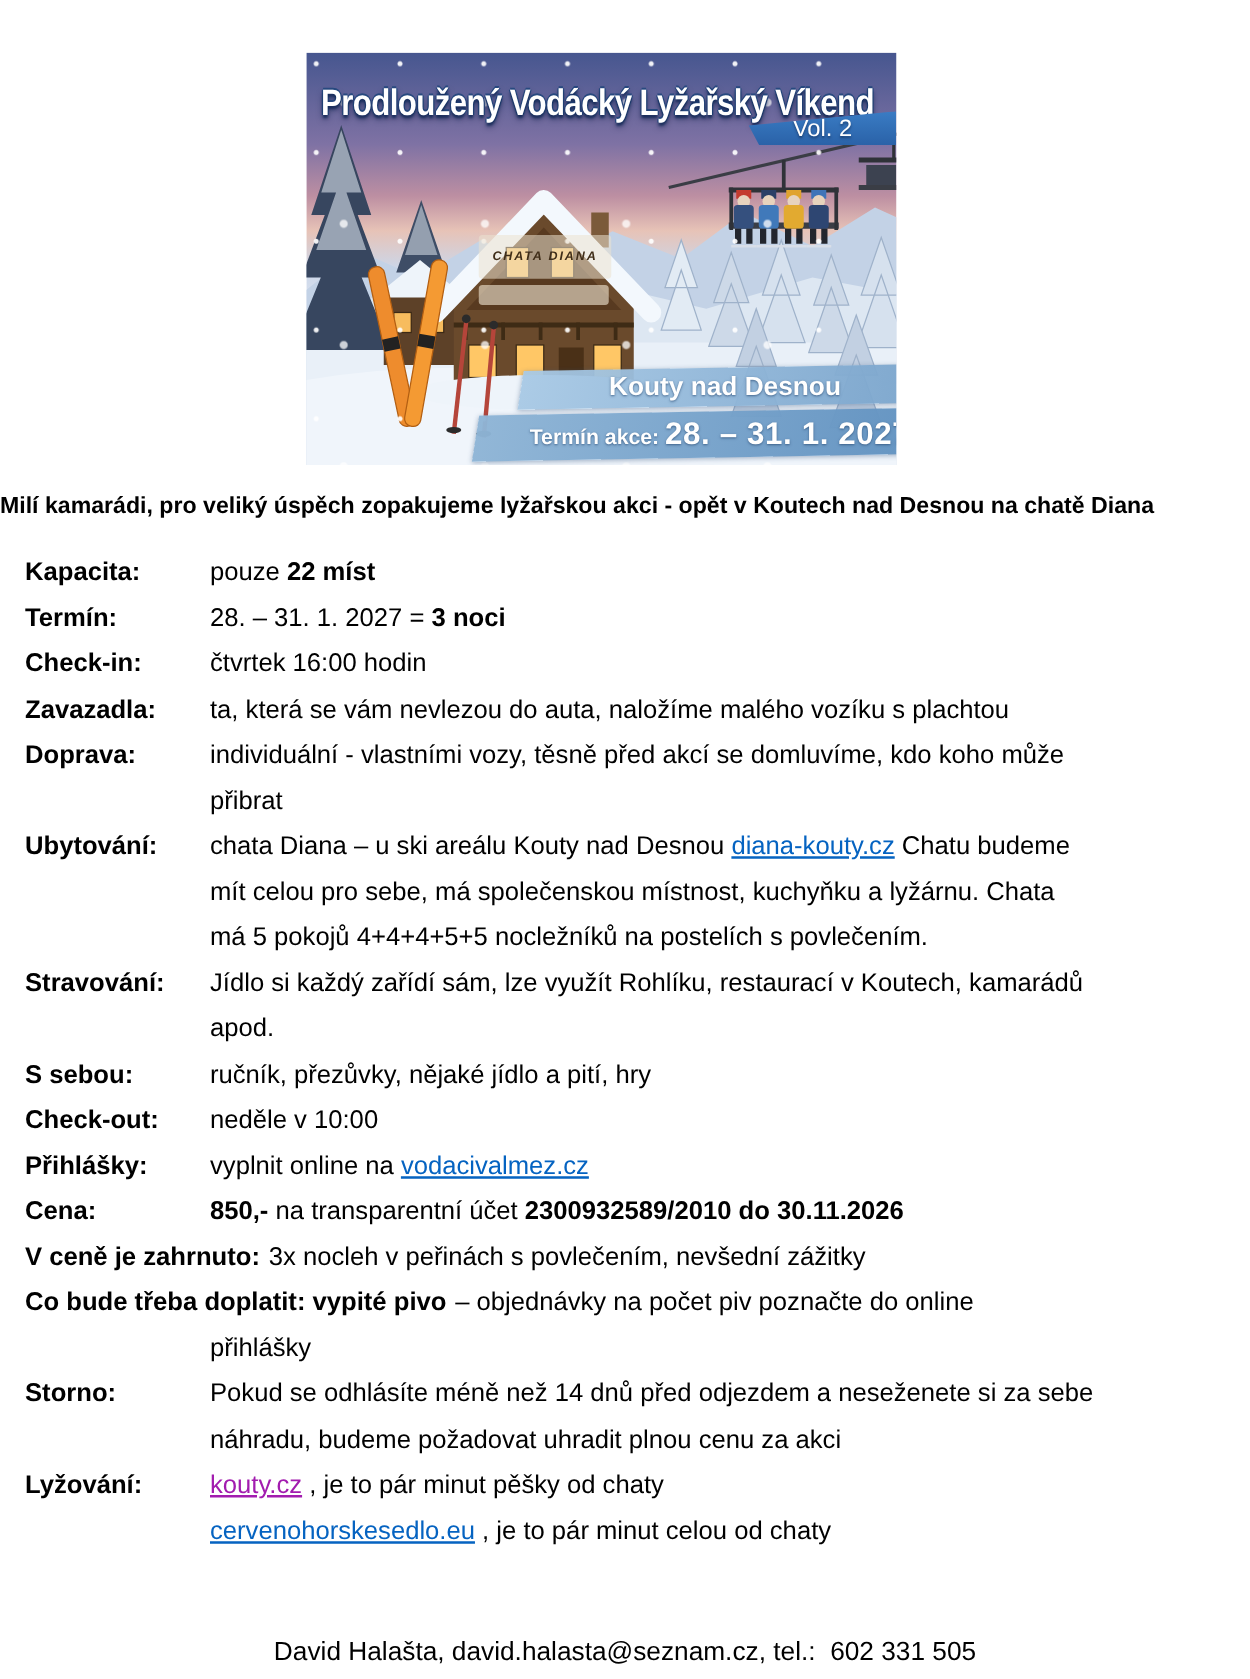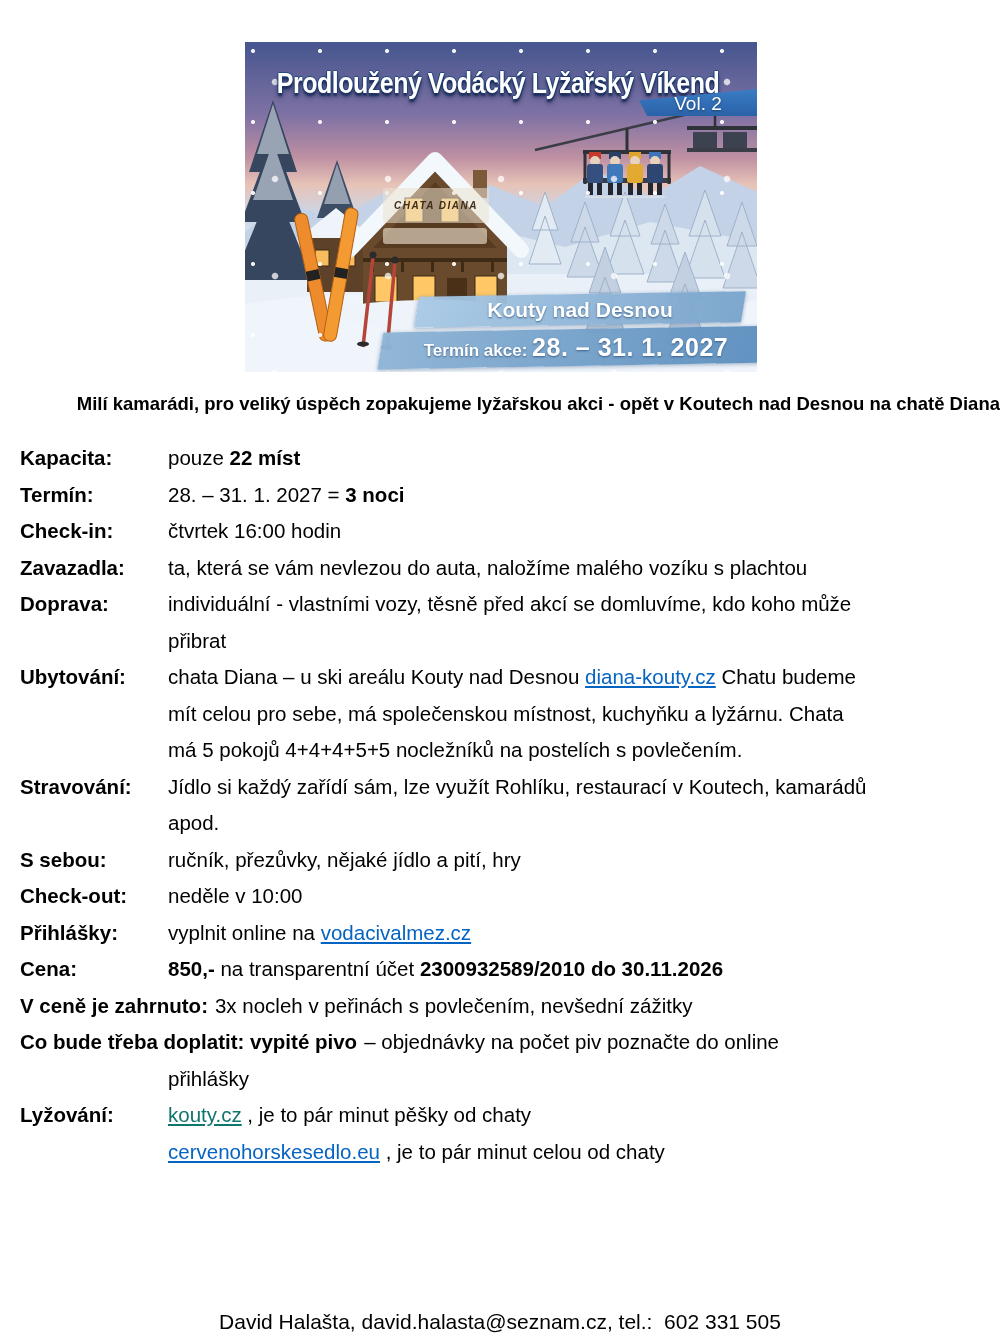--- a/index.html
+++ b/index.html
@@ -1,20 +1,20 @@
 <!DOCTYPE html>
 <html><head>
 <meta charset="utf-8">
 <style>
   html,body{margin:0;padding:0;background:#fff;}
   .page{position:relative;width:1000px;height:1343px;background:#ffffff;overflow:hidden;
         font-family:"Liberation Sans",sans-serif;color:#000;}
 
   
-  .hero{position:absolute;left:245px;top:42px;width:512px;height:330px;overflow:hidden;}
+  .hero{position:absolute;left:245px;top:42px;width:472px;height:330px;overflow:hidden;}
   .hero svg{position:absolute;left:0;top:0;}
   .snowfall{position:absolute;inset:0;pointer-events:none;
     background-image:
       radial-gradient(circle at 8px 9px, rgba(255,255,255,.92) 1.6px, rgba(255,255,255,0) 2.4px),
       radial-gradient(circle at 30px 40px, rgba(255,255,255,.75) 2.6px, rgba(255,255,255,0) 3.8px),
       radial-gradient(circle at 55px 20px, rgba(255,255,255,.85) 1.2px, rgba(255,255,255,0) 2px);
     background-size:67px 71px,113px 97px,41px 53px;}
   .hero-title{position:absolute;left:0;right:6px;top:24px;text-align:center;
     font-size:25px;font-weight:bold;letter-spacing:-0.5px;color:#fff;
     transform:scaleY(1.18);transform-origin:top center;
@@ -36,21 +36,21 @@
   .banner-loc{left:172px;top:252px;width:326px;height:31px;}
   .banner-loc .bg{background:linear-gradient(95deg,rgba(168,201,229,.95),rgba(120,163,203,.95));}
   .banner-loc .txt{font-size:21px;font-weight:bold;line-height:31px;}
   .banner-date{left:136px;top:287px;width:390px;height:37px;}
   .banner-date .bg{background:linear-gradient(95deg,rgba(143,181,214,.97),rgba(92,142,190,.97));}
   .banner-date .txt{line-height:37px;}
   .banner-date .pfx{font-size:17px;font-weight:bold;}
   .banner-date .dts{font-size:25px;font-weight:bold;letter-spacing:0.5px;}
 
   
-  .intro{position:absolute;left:0;right:0;top:393px;text-align:right;
+  .intro{position:absolute;left:0;right:0;top:393px;text-align:left;
     font-size:18.5px;font-weight:bold;white-space:nowrap;}
   .details{position:absolute;left:20px;top:440px;width:948px;
     font-size:20.5px;line-height:36.5px;}
   .drow{padding-left:148px;text-indent:-148px;white-space:nowrap;}
   .dlabel{display:inline-block;width:148px;text-indent:0;font-weight:bold;vertical-align:bottom;}
   .drow.flow .dlabel{width:auto;margin-right:7px;}
   .dlink{color:#0563C1;text-decoration:underline;}
   .footer{position:absolute;left:0;right:0;top:1237px;text-align:center;
     font-size:21px;line-height:34px;white-space:pre-wrap;}
 </style>
@@ -210,21 +210,22 @@
       <div class="drow"><span class="dlabel">Zavazadla:</span><span>ta, která se vám nevlezou do auta, naložíme malého vozíku s plachtou</span></div>
       <div class="drow"><span class="dlabel">Doprava:</span><span>individuální - vlastními vozy, těsně před akcí se domluvíme, kdo koho může</span><br><span>přibrat</span></div>
       <div class="drow"><span class="dlabel">Ubytování:</span><span>chata Diana – u ski areálu Kouty nad Desnou </span><a href="#" class="dlink" style="color: rgb(5, 99, 193);">diana-kouty.cz</a><span> Chatu budeme</span><br><span>mít celou pro sebe, má společenskou místnost, kuchyňku a lyžárnu. Chata</span><br><span>má 5 pokojů 4+4+4+5+5 nocležníků na postelích s povlečením.</span></div>
       <div class="drow"><span class="dlabel">Stravování:</span><span>Jídlo si každý zařídí sám, lze využít Rohlíku, restaurací v Koutech, kamarádů</span><br><span>apod.</span></div>
       <div class="drow"><span class="dlabel">S sebou:</span><span>ručník, přezůvky, nějaké jídlo a pití, hry</span></div>
       <div class="drow"><span class="dlabel">Check-out:</span><span>neděle v 10:00</span></div>
       <div class="drow"><span class="dlabel">Přihlášky:</span><span>vyplnit online na </span><a href="#" class="dlink" style="color: rgb(5, 99, 193);">vodacivalmez.cz</a></div>
       <div class="drow"><span class="dlabel">Cena:</span><span style="font-weight: 700;">850,-</span><span> na transparentní účet </span><span style="font-weight: 700;">2300932589/2010 do 30.11.2026</span></div>
       <div class="drow flow"><span class="dlabel">V ceně je zahrnuto:</span><span>3x nocleh v peřinách s povlečením, nevšední zážitky</span></div>
       <div class="drow flow"><span class="dlabel">Co bude třeba doplatit: vypité pivo</span><span>– objednávky na počet piv poznačte do online</span><br><span>přihlášky</span></div>
-      <div class="drow"><span class="dlabel">Lyžování:</span><a href="#" class="dlink" style="color: #0f766e;">kouty.cz</a><span> , je to pár minut pěšky od chaty</span><br><a href="#" class="dlink" style="color: rgb(5, 99, 193);">cervenohorskesedlo.eu</a><span> , je to pár minut celou od chaty</span></div>
+      <div class="drow"><span class="dlabel">Storno:</span><span>Pokud se odhlásíte méně než 14 dnů před odjezdem a neseženete si za sebe</span><br><span>náhradu, budeme požadovat uhradit plnou cenu za akci</span></div>
+      <div class="drow"><span class="dlabel">Lyžování:</span><a href="#" class="dlink" style="color: #a21caf;">kouty.cz</a><span> , je to pár minut pěšky od chaty</span><br><a href="#" class="dlink" style="color: rgb(5, 99, 193);">cervenohorskesedlo.eu</a><span> , je to pár minut celou od chaty</span></div>
     </div>
 
   <div class="footer">
     <div>David Halašta, david.halasta@seznam.cz, tel.:  602 331 505</div>
     
   </div>
 
 </div>
 
 </body></html>

